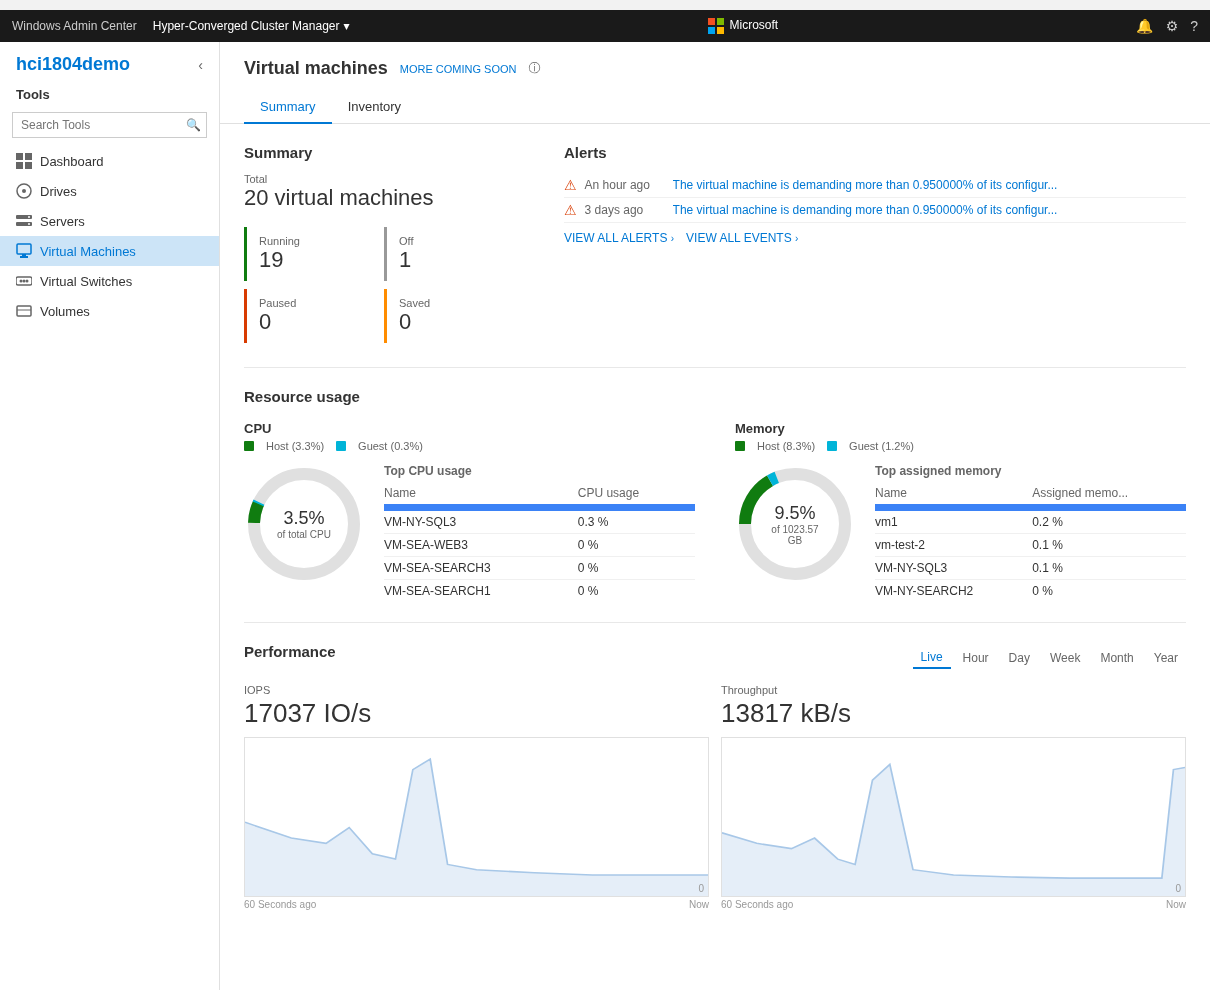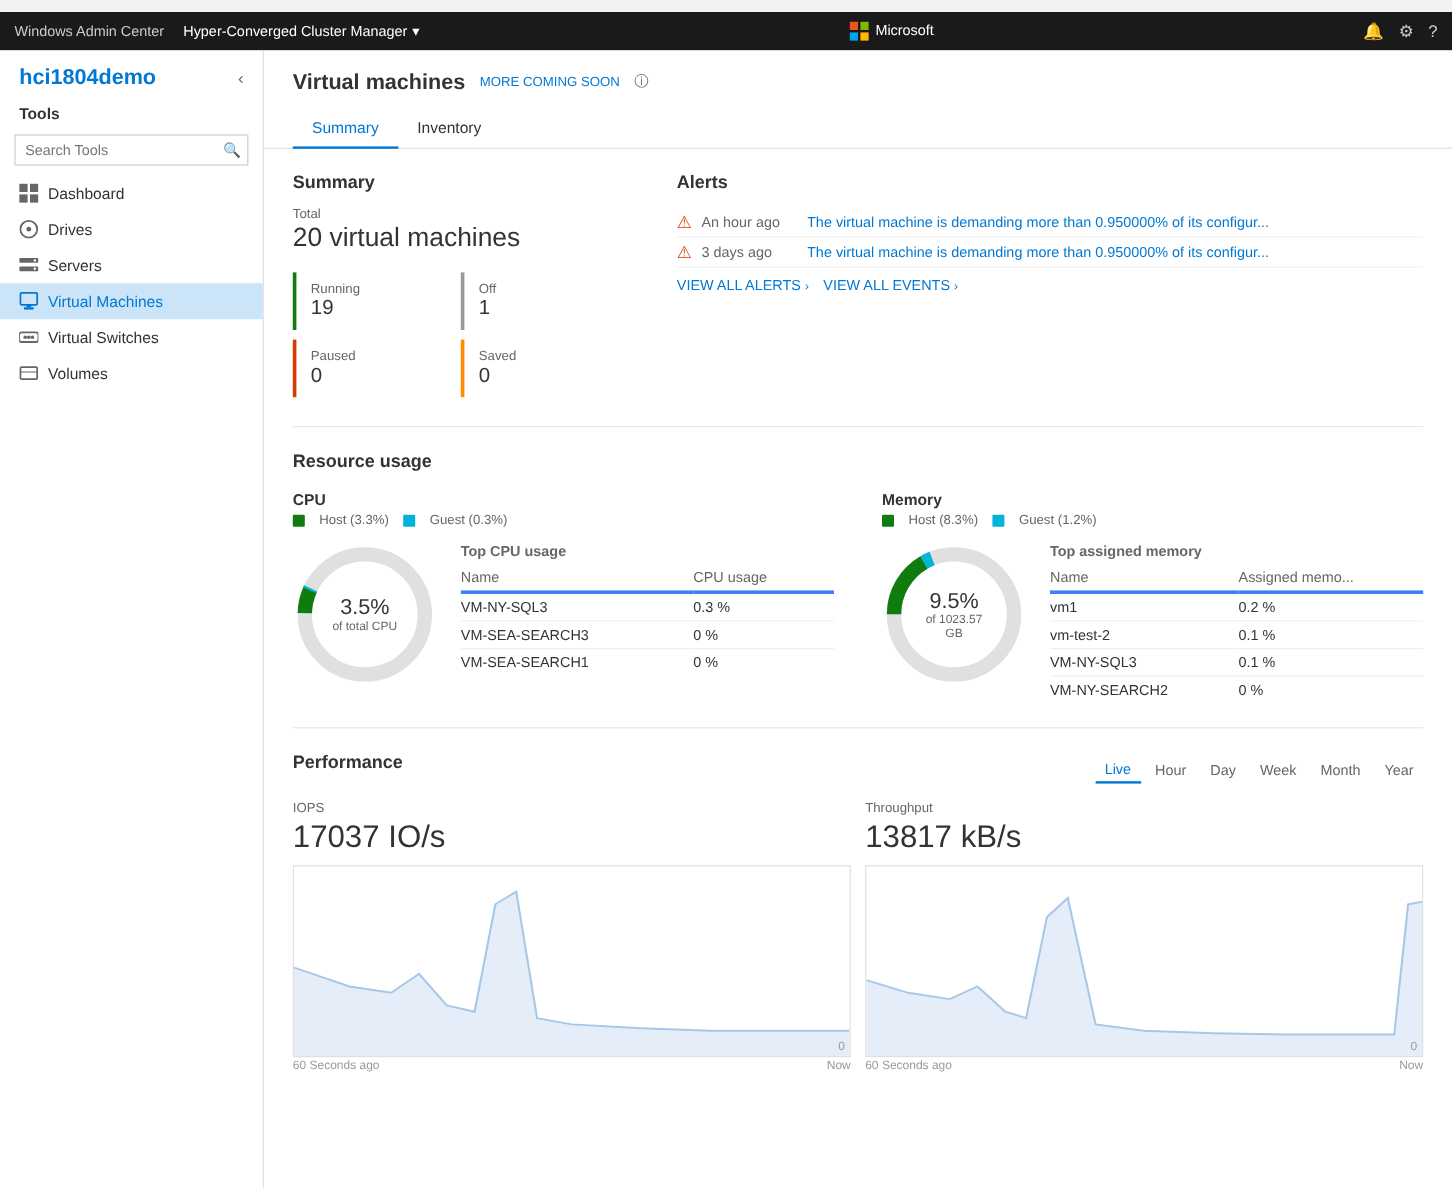--- a/index.html
+++ b/index.html
@@ -127,21 +127,21 @@
     .stat-box {
       padding: 8px 12px;
       border-left: 3px solid #ccc;
       margin: 4px 8px 4px 0;
     }
     .stat-box.green { border-left-color: #107c10; }
     .stat-box.gray { border-left-color: #999; }
     .stat-box.yellow { border-left-color: #d83b01; }
     .stat-box.orange { border-left-color: #ff8c00; }
     .stat-label { font-size: 11px; color: #666; }
-    .stat-value { font-size: 17px; font-weight: 300; }
+    .stat-value { font-size: 22px; font-weight: 300; }
 
     
     .alerts-title { font-size: 15px; font-weight: 600; margin-bottom: 12px; }
     .alert-row {
       display: flex;
       align-items: center;
       gap: 8px;
       padding: 4px 0;
       font-size: 12px;
       border-bottom: 1px solid #f0f0f0;
@@ -168,21 +168,21 @@
     .legend-green { background: #107c10; }
     .legend-teal { background: #00b4d8; }
     .resource-content { display: flex; gap: 20px; align-items: flex-start; }
     .donut-container { position: relative; width: 120px; height: 120px; flex-shrink: 0; }
     .donut-label { position: absolute; top: 50%; left: 50%; transform: translate(-50%, -50%); text-align: center; }
     .donut-pct { font-size: 18px; font-weight: 300; }
     .donut-sub { font-size: 10px; color: #666; }
     .top-table { flex: 1; }
     .top-table-title { font-size: 12px; color: #666; margin-bottom: 6px; font-weight: bold; }
     .top-table table { width: 100%; border-collapse: collapse; font-size: 12px; }
-    .top-table th { color: #666; font-weight: normal; padding: 2px 8px 4px 0; border-bottom: 3px solid #3b82f6; text-align: left; }
+    .top-table th { color: #666; font-weight: normal; padding: 2px 8px 4px 0; border-bottom: 7px solid #3b82f6; text-align: left; }
     .top-table td { padding: 4px 8px 4px 0; border-bottom: 1px solid #f0f0f0; }
     .top-table tr:last-child td { border-bottom: none; }
 
     
     .perf-section { }
     .perf-title { font-size: 15px; font-weight: 600; margin-bottom: 12px; }
     .perf-header { display: flex; align-items: center; margin-bottom: 12px; }
     .perf-time-btns { margin-left: auto; display: flex; gap: 4px; }
     .time-btn {
       padding: 3px 8px;
@@ -399,20 +399,24 @@
                       <th>Name</th>
                       <th>CPU usage</th>
                     </tr>
                   </thead>
                   <tbody id="cpu-rows">
                       <tr>
                         <td>VM-NY-SQL3</td>
                         <td>0.3 %</td>
                       </tr>
                       <tr>
+                        <td>VM-SEA-WEB3</td>
+                        <td>0 %</td>
+                      </tr>
+                      <tr>
                         <td>VM-SEA-SEARCH3</td>
                         <td>0 %</td>
                       </tr>
                       <tr>
                         <td>VM-SEA-SEARCH1</td>
                         <td>0 %</td>
                       </tr>
                     </tbody>
                 </table>
               </div>

